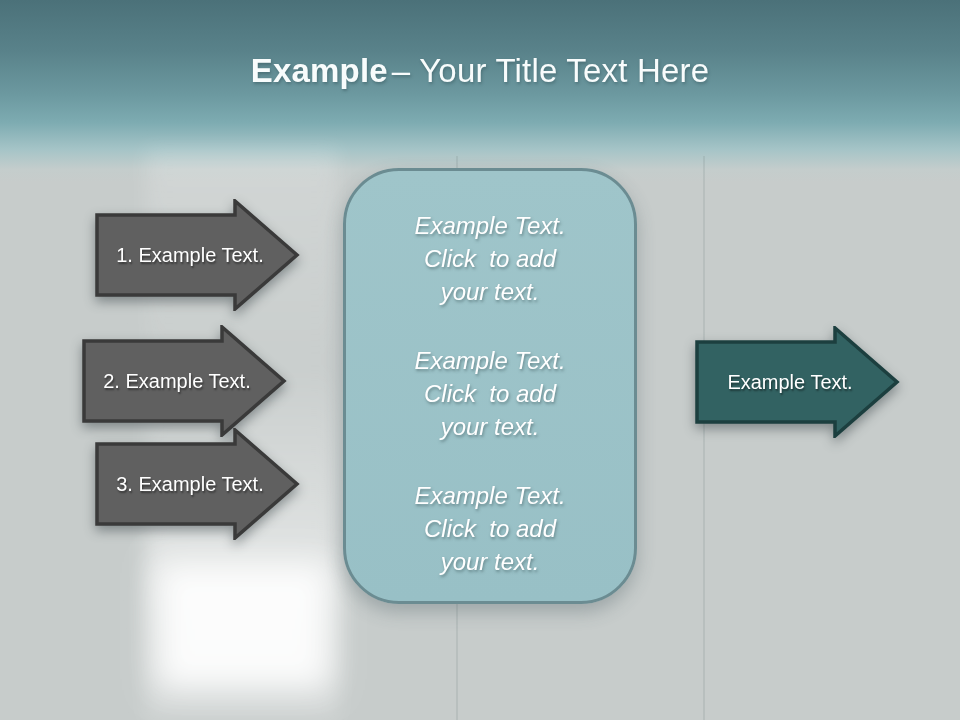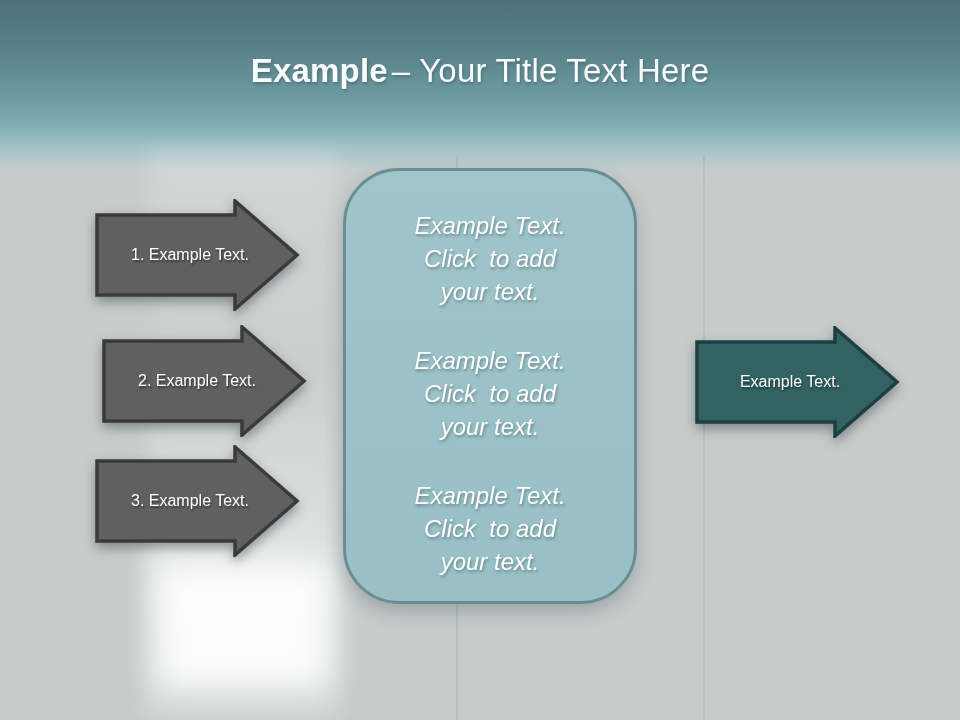--- a/index.html
+++ b/index.html
@@ -45,26 +45,26 @@
   .slide-title .kw{font-weight:bold;}
   .slide-title .rest{font-weight:normal;margin-left:4px;}
   
   .arrow{position:absolute;width:206px;height:112px;}
   .arrow svg{position:absolute;left:0;top:0;filter:drop-shadow(0 5px 6px rgba(40,50,55,0.45));}
   .arrow.step polygon{fill:var(--step-arrow-fill,#606060);stroke:var(--step-arrow-border,#3a3a3a);stroke-width:3.5;}
   .arrow.result polygon{fill:var(--result-arrow-fill,#326262);stroke:var(--result-arrow-border,#1c3f3f);stroke-width:3.5;}
   .arrow .label{
     position:absolute;left:10px;top:16px;width:170px;height:80px;
     display:flex;align-items:center;justify-content:center;
-    color:#ffffff;font-size:16px;white-space:pre;
+    color:#ffffff;font-size:20px;white-space:pre;
     text-shadow:1px 2px 2px rgba(0,0,0,0.45);
   }
   .arrow1{left:95px;top:199px;}
-  .arrow2{left:102px;top:325px;}
-  .arrow3{left:95px;top:445px;}
+  .arrow2{left:82px;top:325px;}
+  .arrow3{left:95px;top:428px;}
   .arrow4{left:695px;top:326px;}
   
   .content-box{
     position:absolute;left:343px;top:168px;width:294px;height:436px;
     box-sizing:border-box;border:3px solid var(--content-box-border,#6b8c92);
     border-radius:56px;
     background:linear-gradient(to bottom,#9fc5ca,var(--content-box-fill,#98c0c6));
     box-shadow:0 8px 18px rgba(60,80,85,0.30);
     padding-top:38px;
     display:flex;flex-direction:column;align-items:center;gap:36px;

